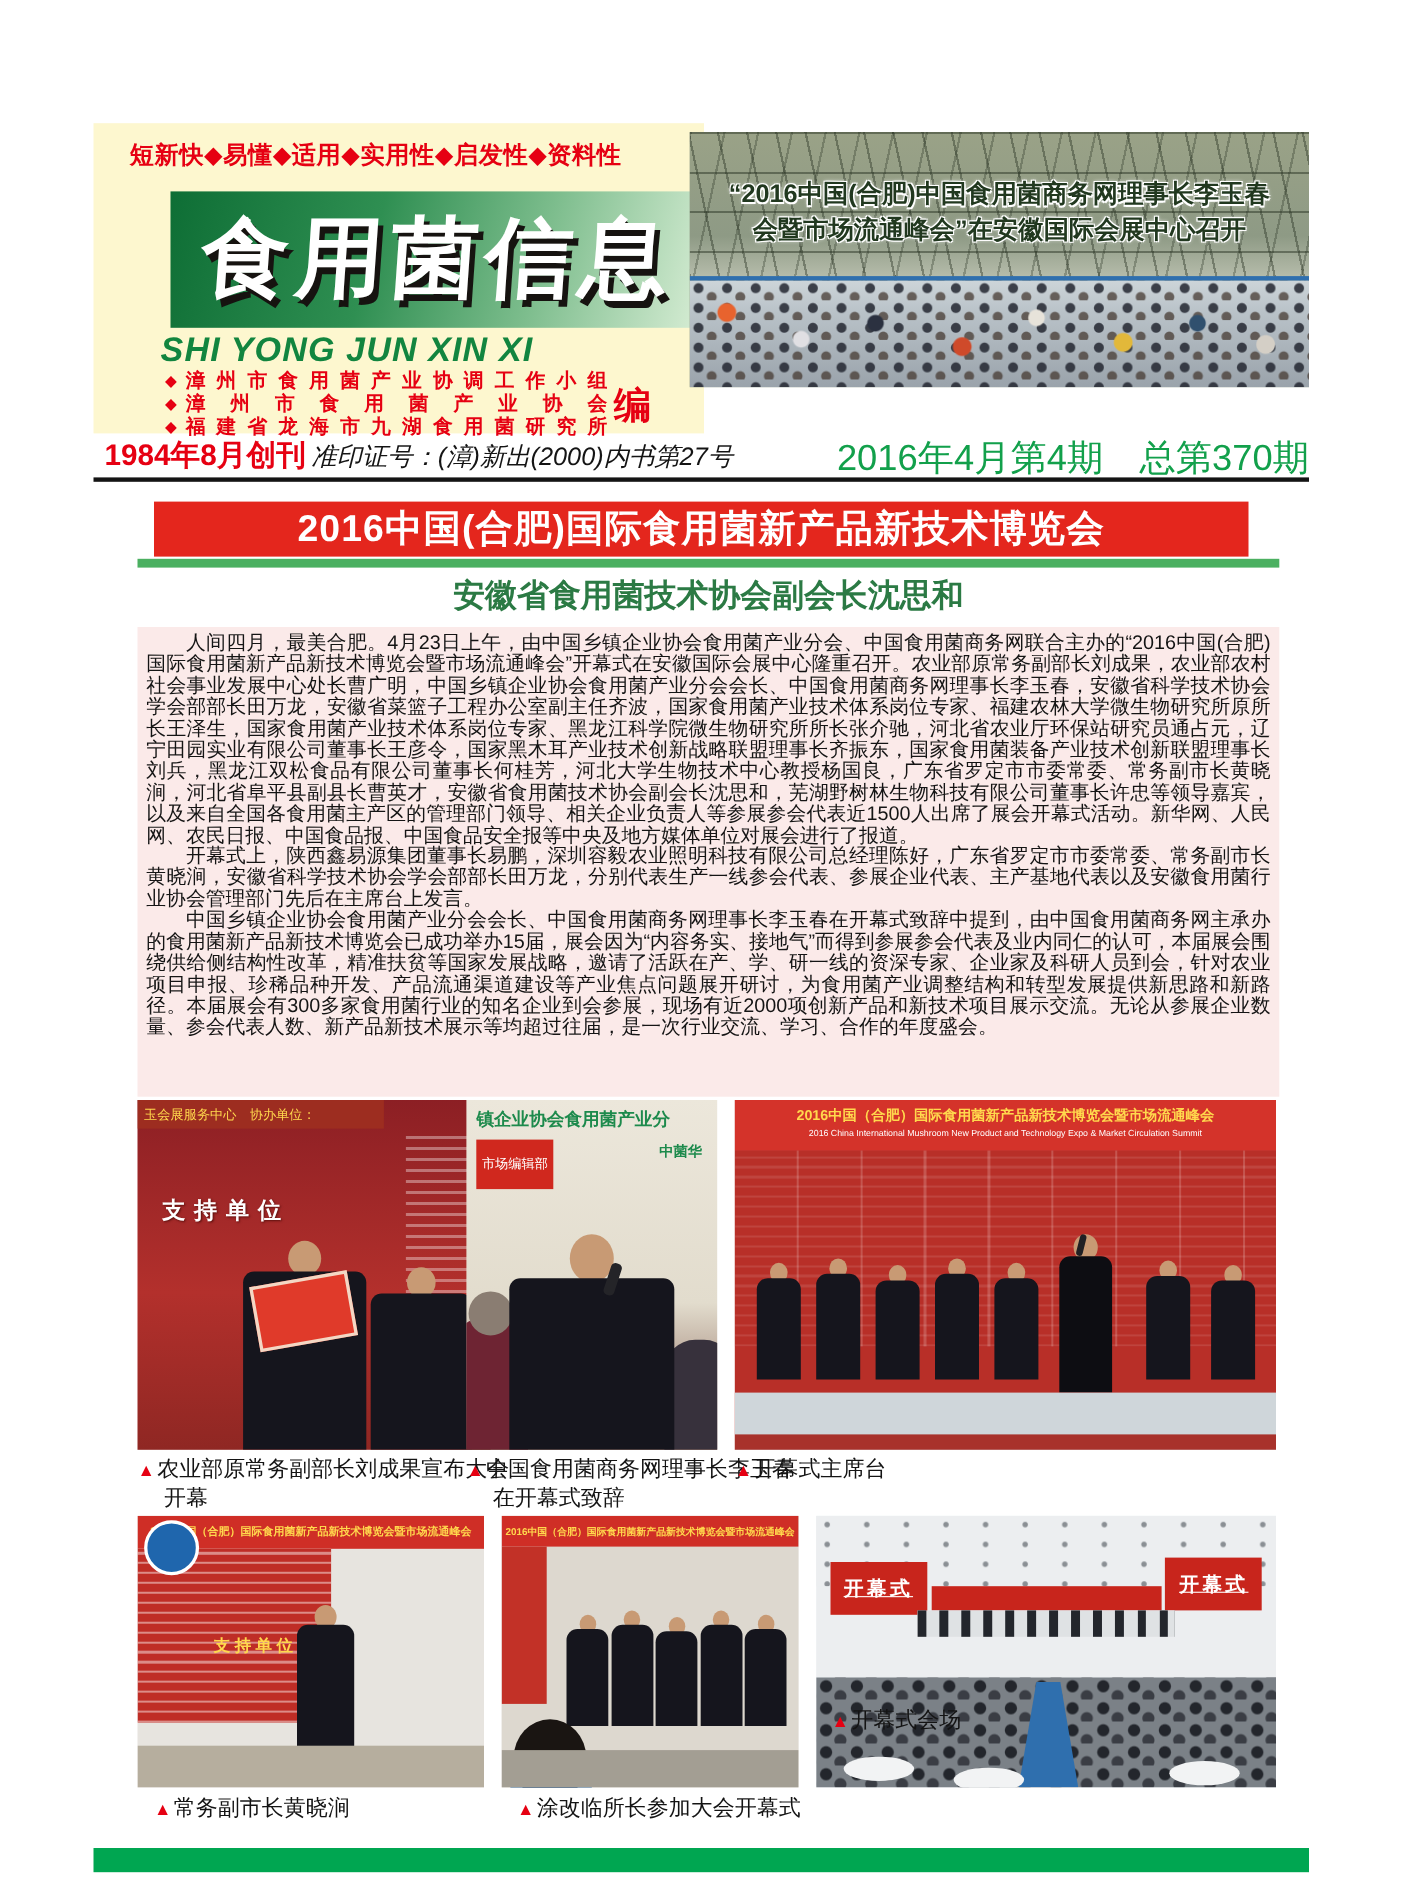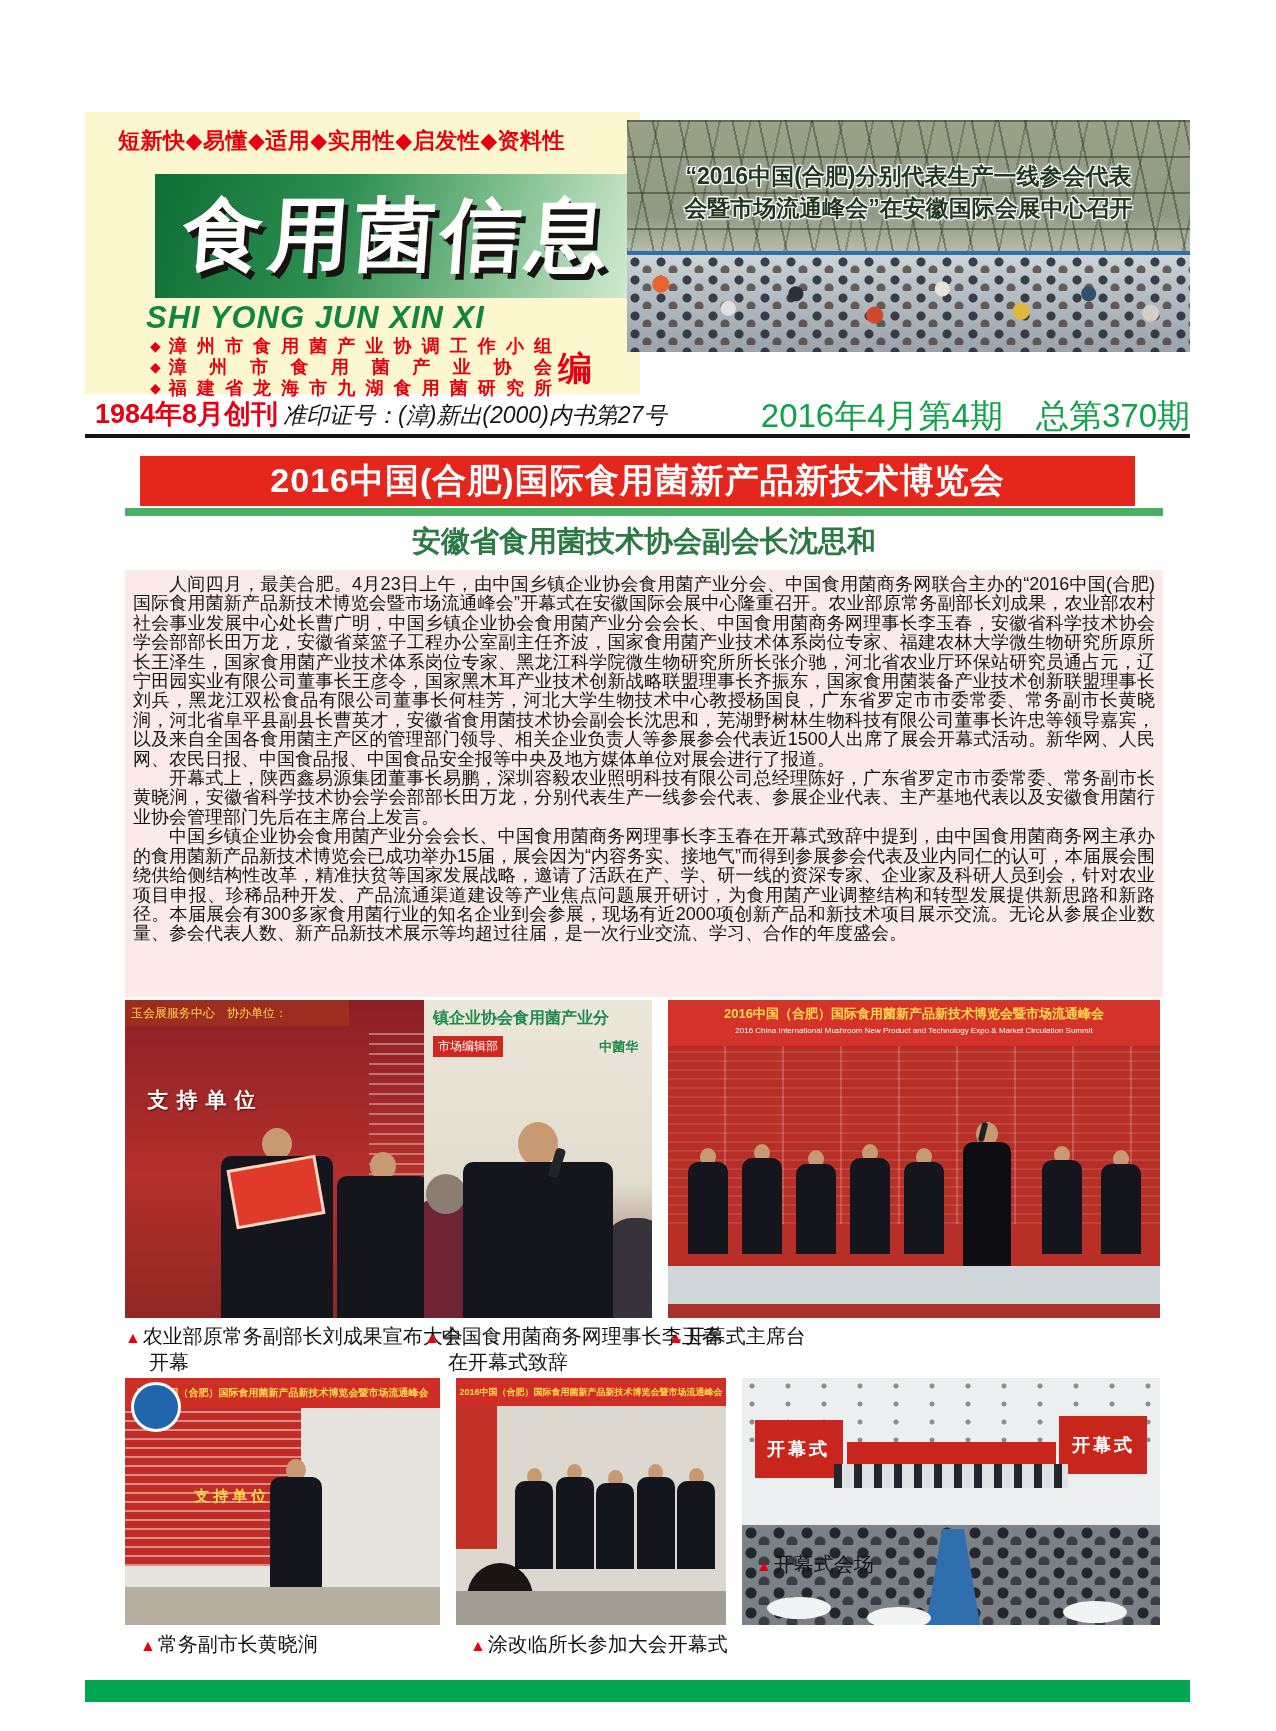--- a/index.html
+++ b/index.html
@@ -72,21 +72,21 @@
 
   #p1{left:125px;top:1000px;width:321px;height:318px;background:linear-gradient(180deg,#8c1f24 0%,#b3302c 55%,#8f2723 100%);}
   #p1 .topbar{position:absolute;left:0;top:0;width:68%;height:26px;background:#9d2d20;color:#ffd84d;font-size:12px;line-height:26px;padding-left:6px;white-space:nowrap;overflow:hidden;}
   #p1 .walltext{position:absolute;right:0;top:30px;width:24%;height:52%;opacity:.45;
      background:repeating-linear-gradient(0deg,rgba(255,255,255,.8) 0 2px,transparent 2px 10px);}
   #p1 .sign{position:absolute;left:7%;top:27%;color:#fff;font-size:21px;font-weight:bold;letter-spacing:8px;text-shadow:1px 1px 2px #5a0f0c;white-space:nowrap;}
   #p1 .folder{position:absolute;left:33%;bottom:96px;width:84px;height:54px;background:#e03a2a;border:3px solid #f3d7c4;transform:rotate(-10deg);}
 
   #p2{left:424px;top:1000px;width:228px;height:318px;background:linear-gradient(180deg,#ece7db 0%,#e2dccd 58%,#7c5448 100%);}
   #p2 .gline{position:absolute;left:4%;top:8px;color:#1d8a4c;font-size:16px;font-weight:bold;white-space:nowrap;}
-  #p2 .chip{position:absolute;left:4%;top:36px;background:#d0281e;color:#fff;font-size:12px;padding:2px 5px;white-space:nowrap;}
+  #p2 .chip{position:absolute;left:4%;top:36px;background:#d0281e;color:#fff;font-size:12px;padding:14px 5px;white-space:nowrap;}
   #p2 .gsmall{position:absolute;right:6%;top:38px;color:#1d8a4c;font-size:13px;font-weight:bold;white-space:nowrap;}
   #p2 .mic{position:absolute;left:56%;top:148px;width:10px;height:30px;background:#242428;border-radius:4px;transform:rotate(18deg);}
   #p2 .blobL{position:absolute;left:-14px;bottom:0;width:70px;height:120px;background:#6e2433;border-radius:30px 30px 0 0;}
   #p2 .blobLh{position:absolute;left:2px;bottom:104px;width:40px;height:40px;background:#8a7d72;border-radius:50%;}
   #p2 .blobR{position:absolute;right:-16px;bottom:0;width:64px;height:100px;background:#37313c;border-radius:28px 28px 0 0;}
 
   #p3{left:668px;top:1000px;width:492px;height:318px;background:#b82f28;}
   #p3 .topstrip{position:absolute;left:0;top:0;width:100%;height:46px;background:#d4332a;text-align:center;}
   #p3 .topstrip .cn{display:block;color:#ffd84d;font-size:13px;font-weight:bold;margin-top:5px;white-space:nowrap;overflow:hidden;}
   #p3 .topstrip .en{display:block;color:#fff;font-size:8px;margin-top:3px;white-space:nowrap;overflow:hidden;}
@@ -107,21 +107,21 @@
   #p5{left:456px;top:1378px;width:270px;height:247px;background:#ddd8cf;}
   #p5 .topstrip{position:absolute;left:0;top:0;width:100%;height:28px;background:#cf2e26;color:#ffd84d;font-size:9px;font-weight:bold;line-height:28px;text-align:center;white-space:nowrap;overflow:hidden;}
   #p5 .redcol{position:absolute;left:0;top:28px;width:15%;height:58%;background:#c23127;}
   #p5 .floor{position:absolute;left:0;bottom:0;width:100%;height:34px;background:#a39e93;}
   #p5 .fghead{position:absolute;left:4%;bottom:-8px;width:66px;height:70px;background:#1a1512;border-radius:50% 50% 40% 40%;}
   #p5 .fgcollar{position:absolute;left:3%;bottom:-10px;width:74px;height:16px;background:#2f6fae;}
 
   #p6{left:742px;top:1378px;width:418px;height:247px;background:#eceef0;}
   #p6 .ceiling{position:absolute;left:0;top:0;width:100%;height:64px;
      background:radial-gradient(circle 3px at 10px 8px,#8a8f94 2px,transparent 3px),#eceef0;background-size:36px 18px;}
-  #p6 .screen{position:absolute;width:88px;height:58px;background:#c8251c;display:flex;align-items:center;justify-content:center;color:#fff;font-size:18px;font-weight:bold;letter-spacing:3px;}
+  #p6 .screen{position:absolute;width:88px;height:48px;background:#c8251c;display:flex;align-items:center;justify-content:center;color:#fff;font-size:18px;font-weight:bold;letter-spacing:3px;text-decoration:underline;}
   #p6 .screenL{left:3%;top:42px;}
   #p6 .screenR{right:3%;top:38px;}
   #p6 .backdrop{position:absolute;left:25%;top:64px;width:50%;height:22px;background:#c8251c;}
   #p6 .stage{position:absolute;left:22%;top:86px;width:56%;height:24px;
      background:repeating-linear-gradient(90deg,#23262c 0 8px,transparent 8px 20px),#dfe2e4;}
   #p6 .audience{position:absolute;left:0;bottom:0;width:100%;height:100px;
      background:radial-gradient(circle 6px at 9px 8px,#23262c 5px,transparent 6px),
                 radial-gradient(circle 6px at 22px 17px,#3a3d44 5px,transparent 6px),#7b8187;
      background-size:28px 20px,28px 20px,auto;}
   #p6 .aisle{position:absolute;left:44%;bottom:0;width:13%;height:96px;background:#2f6fae;
@@ -158,21 +158,21 @@
       <span class="org-text">福建省龙海市九湖食用菌研究所</span>
     </div>
   </div>
   <div id="editor" class="abs">编</div>
 
   <div id="mast-photo" class="abs photo">
     <div class="ceiling"></div>
     <div class="crowd"></div>
   </div>
   <div id="mast-caption" class="abs">
-    <span style="display:block">“2016中国(合肥)分别代表生产一线参会代表</span>
+    <span style="display:block">“2016中国(合肥)中国食用菌商务网理事长李玉春</span>
     <span style="display:block">会暨市场流通峰会”在安徽国际会展中心召开</span>
   </div>
 
   <div id="founded" class="abs">1984年8月创刊</div>
   <div id="license" class="abs">准印证号：(漳)新出(2000)内书第27号</div>
   <div id="issue" class="abs">2016年4月第4期　总第370期</div>
   <div id="rule" class="abs"></div>
 
   <div id="headline-banner" class="abs">
     <span class="h">2016中国(合肥)国际食用菌新产品新技术博览会</span>

